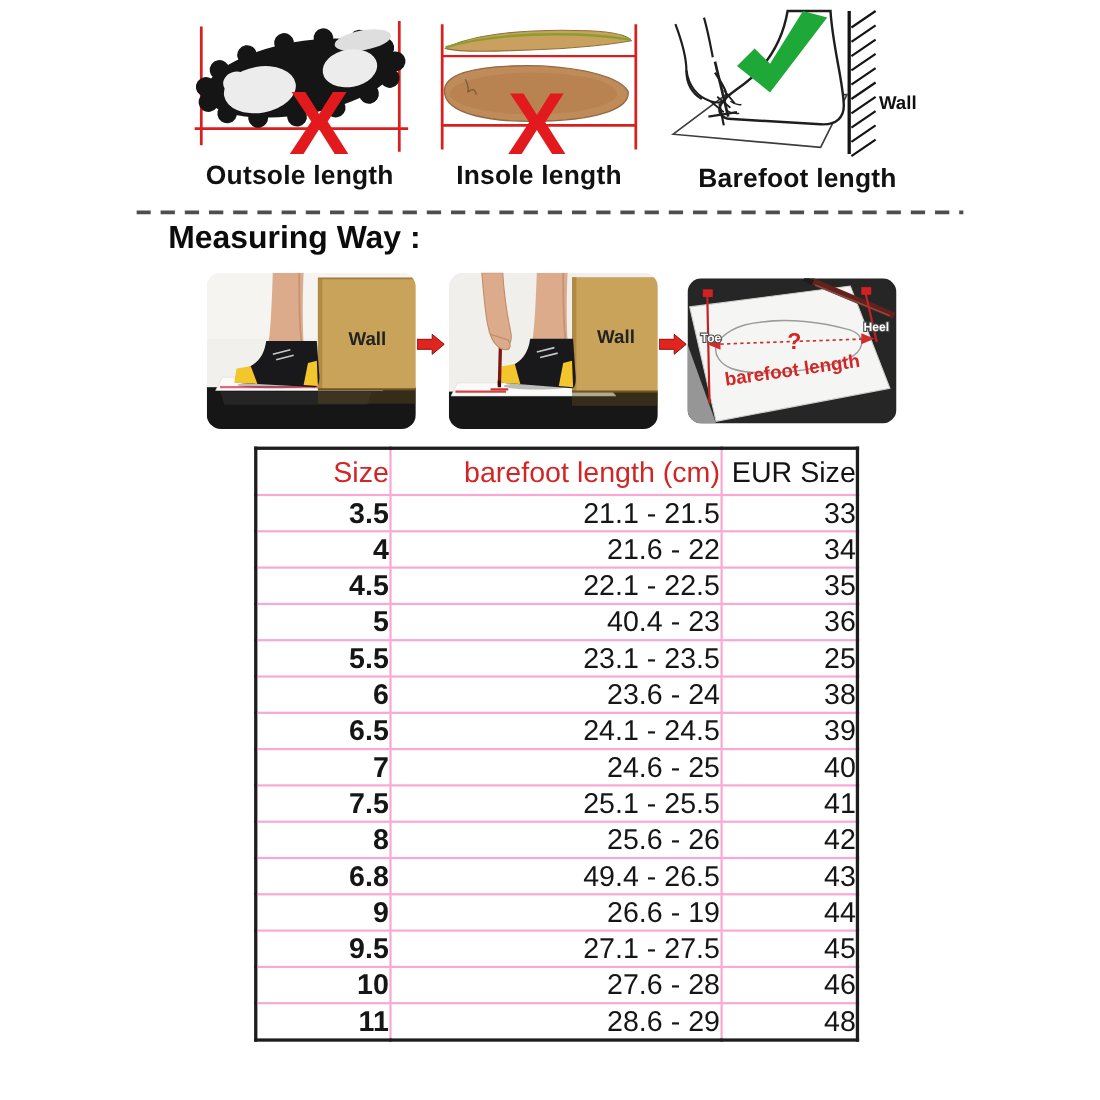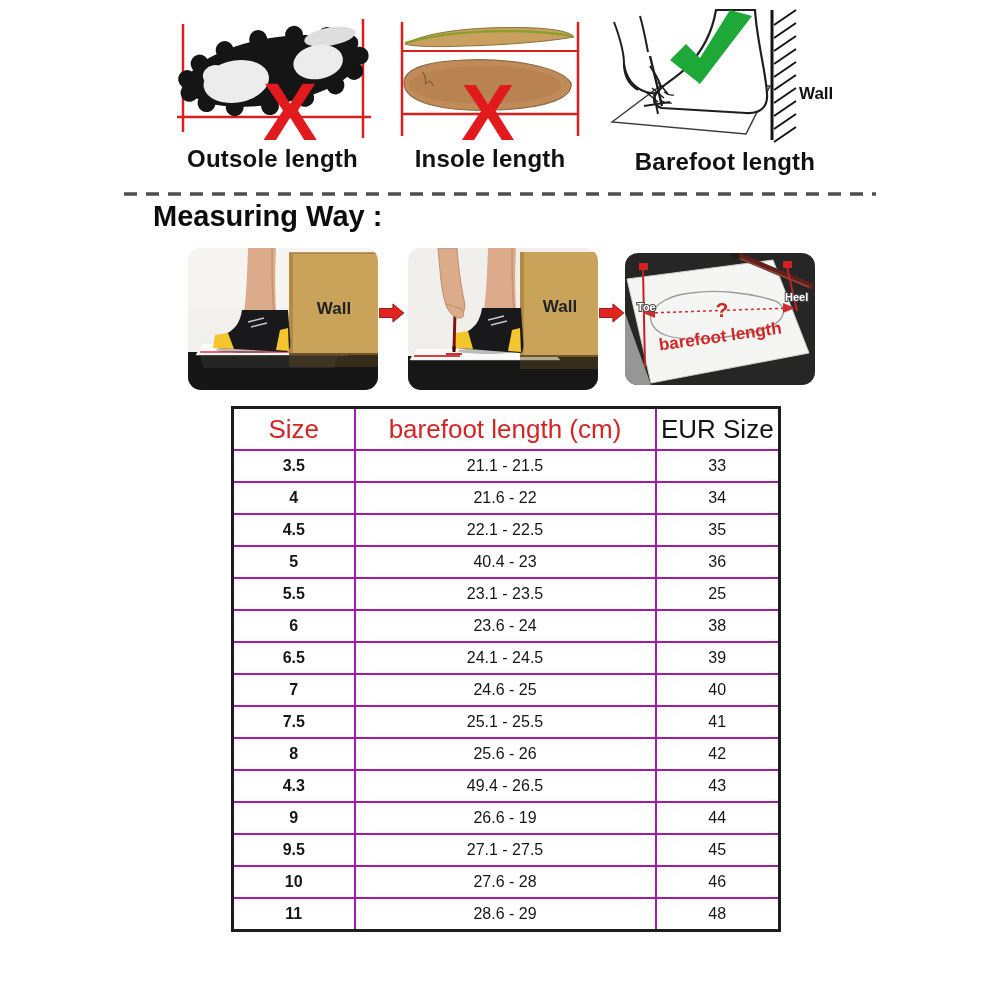--- a/index.html
+++ b/index.html
@@ -7,24 +7,24 @@
           font-family:"Liberation Sans",sans-serif;overflow:hidden;}
   .fig{position:absolute;text-align:center;}
   .fig-label{font-weight:700;font-size:24px;color:#111;margin-top:-3px;letter-spacing:.2px;}
   .divider{position:absolute;left:124px;top:183px;}
   .heading{position:absolute;left:153px;top:200px;font-size:29px;font-weight:700;color:#0c0c0c;text-align:right;}
   .photo{position:absolute;}
   .photo svg{border-radius:13px;display:block;}
   .arrow{position:absolute;}
   .size-table{position:absolute;left:231px;top:406px;border-collapse:collapse;
               table-layout:fixed;background:#fff;border:3px solid #1d1d1d;}
-  .size-table th,.size-table td{border:2px solid #a21caf;text-align:center;
+  .size-table th,.size-table td{border:2px solid #f9a8d4;text-align:right;
               vertical-align:middle;padding:0;white-space:nowrap;}
   .size-table th{height:40px;font-size:26px;font-weight:400;}
-  .size-table td{height:30px;font-size:16px;color:#161616;font-weight:400;}
+  .size-table td{height:30px;font-size:26px;color:#161616;font-weight:400;}
   .size-table td.col-size{font-weight:700;}
   .th-red{color:#d42525;}
   .th-black{color:#141414;}
 </style>
 </head>
 <body>
 
 <div class="canvas">
 
   <div class="fig" style="left:160px;top:14px;width:225px;">
@@ -285,21 +285,21 @@
           <td class="col-size">7.5</td>
           <td>25.1 - 25.5</td>
           <td>41</td>
         </tr>
         <tr>
           <td class="col-size">8</td>
           <td>25.6 - 26</td>
           <td>42</td>
         </tr>
         <tr>
-          <td class="col-size">4.3</td>
+          <td class="col-size">6.8</td>
           <td>49.4 - 26.5</td>
           <td>43</td>
         </tr>
         <tr>
           <td class="col-size">9</td>
           <td>26.6 - 19</td>
           <td>44</td>
         </tr>
         <tr>
           <td class="col-size">9.5</td>

